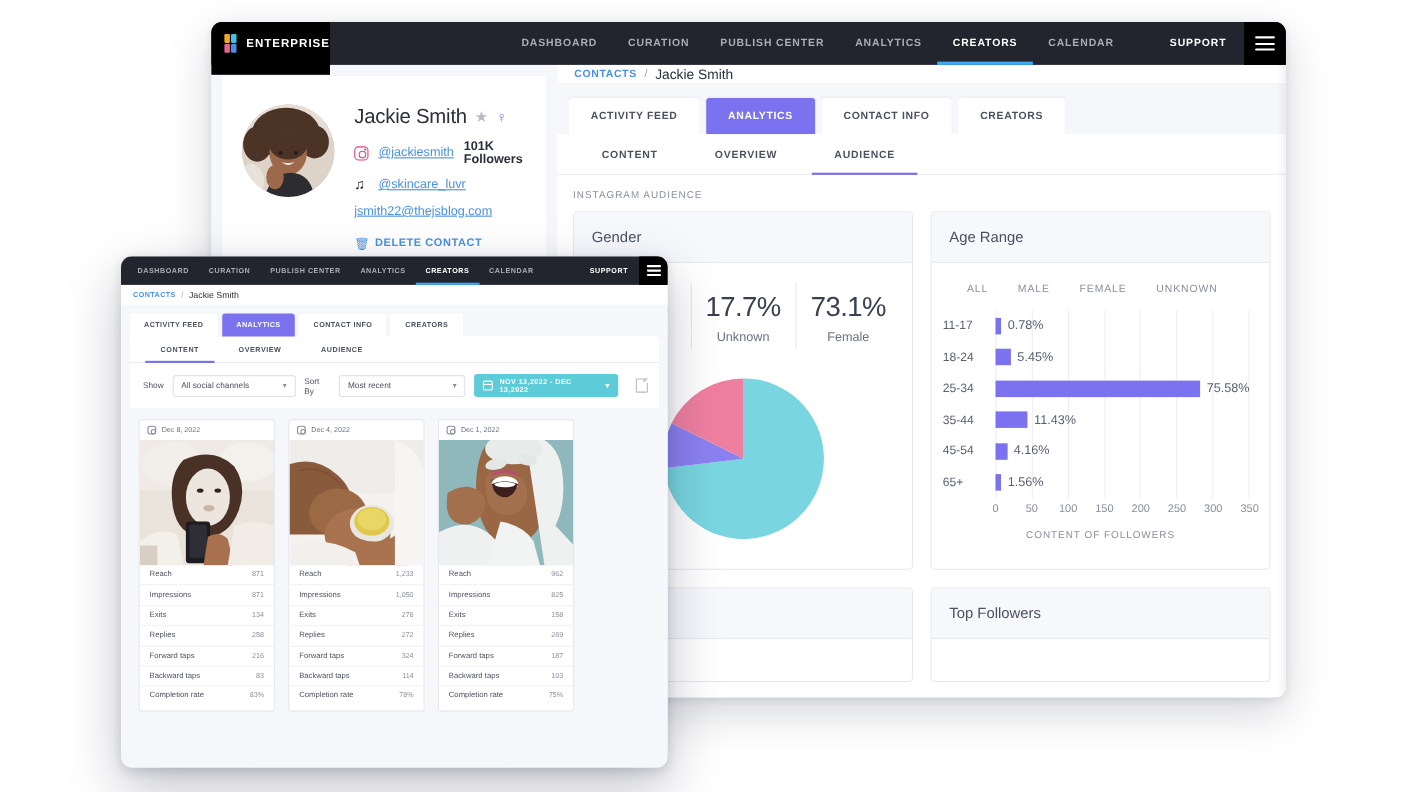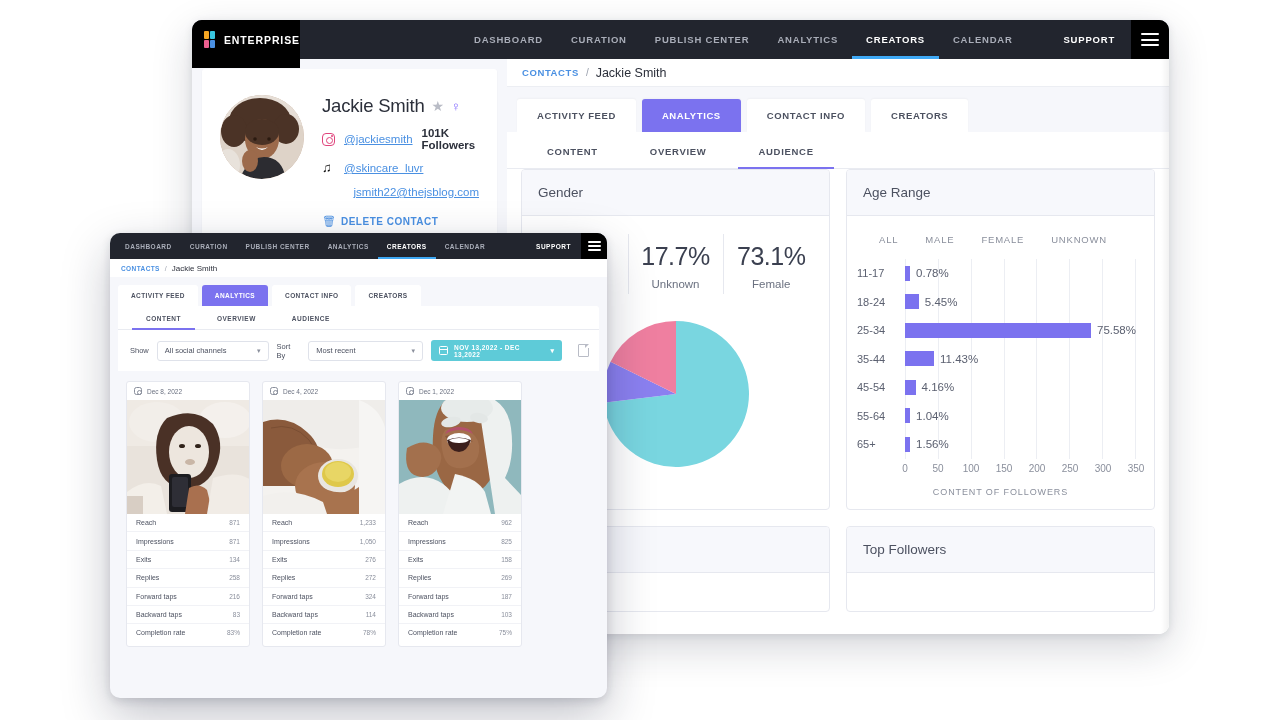--- a/index.html
+++ b/index.html
@@ -66,21 +66,21 @@
   .fem-ico { color:#7b61ff; font-size:13px; font-weight:700; }
   .handle-row { display:flex; align-items:center; gap:9px; margin-top:10px; }
   .ig-ico {
     width:13px; height:13px; border:1.6px solid #e0447c; border-radius:4px; position:relative; flex:none;
   }
   .ig-ico::before { content:''; position:absolute; left:3px; top:3px; width:5px; height:5px; border:1.4px solid #e0447c; border-radius:50%;}
   .ig-ico::after { content:''; position:absolute; right:1.3px; top:1.3px; width:2px; height:2px; background:#e0447c; border-radius:50%;}
   .tt-ico { width:13px; height:14px; flex:none; color:#111; font-size:13px; line-height:13px; }
   .handle-link { color:#4a90e2; font-size:11.5px; text-decoration:underline; cursor:pointer;}
   .followers { font-size:11.5px; color:#2b2f3a; font-weight:700; }
-  .email-link { color:#4a90e2; font-size:11.5px; text-decoration:underline; display:block; margin-top:11px; cursor:pointer;text-align:right; }
+  .email-link { color:#4a90e2; font-size:11.5px; text-decoration:underline; display:block; margin-top:11px; cursor:pointer; }
   .delete-row { display:flex; align-items:center; gap:5px; margin-top:17px; cursor:pointer; }
   .trash-ico { color:#4a90e2; font-size:11px; }
   .delete-label { color:#4a90e2; font-size:10px; font-weight:700; letter-spacing:.5px; }
 
   .right-pane { flex:1; background:#fff; display:flex; flex-direction:column; }
   .breadcrumb {
     height: 28px; display:flex; align-items:center; gap:7px; padding-left: 15px;
     border-bottom:1px solid #eceef3; font-size:11px;
   }
   .bc-link { color:#4a90e2; font-size:9.5px; font-weight:700; letter-spacing:.6px; cursor:pointer;}
@@ -311,20 +311,21 @@
             <div class="tab">CREATORS</div>
           </div>
         </div>
 
         <div class="subtabs">
           <div class="subtab">CONTENT</div>
           <div class="subtab">OVERVIEW</div>
           <div class="subtab active">AUDIENCE</div>
         </div>
 
+        <div class="section-label">INSTAGRAM AUDIENCE</div>
 
         <div class="cards-grid">
 
           <div class="card">
             <div class="card-head">Gender</div>
             <div class="card-body">
               <div class="gender-stats">
                 <div class="gstat">
                   <div class="val">9.2%</div>
                   <div class="lbl">Male</div>
@@ -387,25 +388,20 @@
                     <span class="bar-lbl">35-44</span>
                     <div class="bar" style="width: 12.5714%; background: rgb(123, 114, 239);"></div>
                     <span class="bar-val">11.43%</span>
                   </div>
                   <div class="bar-row">
                     <span class="bar-lbl">45-54</span>
                     <div class="bar" style="width: 4.57143%; background: rgb(123, 114, 239);"></div>
                     <span class="bar-val">4.16%</span>
                   </div>
                   <div class="bar-row">
-                    <span class="bar-lbl">55-64</span>
-                    <div class="bar" style="width: 2.2%; background: rgb(123, 114, 239);"></div>
-                    <span class="bar-val">1.04%</span>
-                  </div>
-                  <div class="bar-row">
                     <span class="bar-lbl">65+</span>
                     <div class="bar" style="width: 2.2%; background: rgb(123, 114, 239);"></div>
                     <span class="bar-val">1.56%</span>
                   </div>
                 </div>
               <div class="xaxis" id="age-xaxis">
                   <span class="xtick" style="left: 0%;">0</span>
                   <span class="xtick" style="left: 14.2857%;">50</span>
                   <span class="xtick" style="left: 28.5714%;">100</span>
                   <span class="xtick" style="left: 42.8571%;">150</span>

